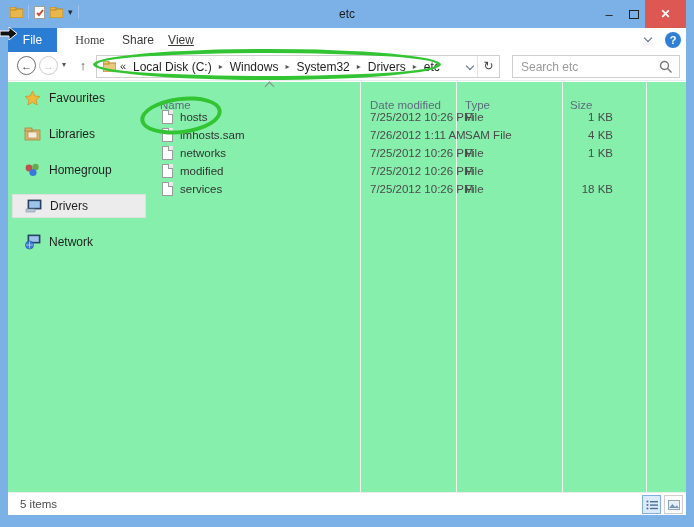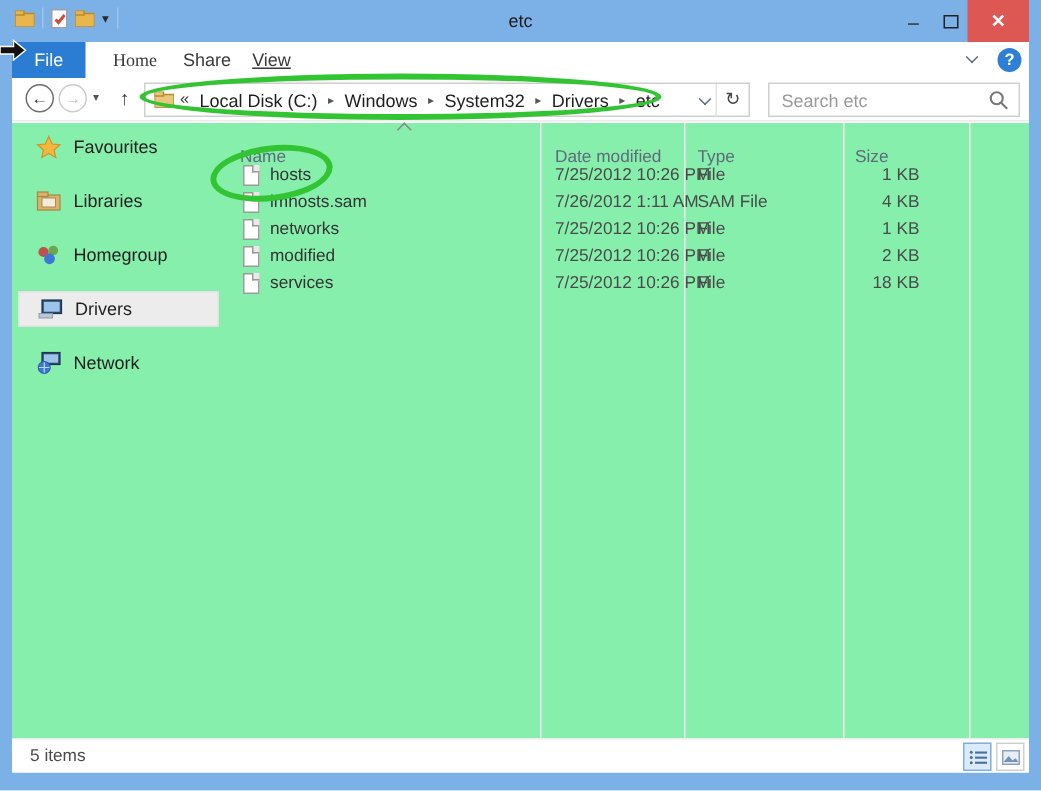--- a/index.html
+++ b/index.html
@@ -254,21 +254,20 @@
           <span class="cell c-name">networks</span>
           <span class="cell c-date">7/25/2012 10:26 PM</span>
           <span class="cell c-type">File</span>
           <span class="cell c-size">1 KB</span>
         </div>
         <div class="frow" style="top:80px">
           <span class="doc-icon"></span>
           <span class="cell c-name">modified</span>
           <span class="cell c-date">7/25/2012 10:26 PM</span>
           <span class="cell c-type">File</span>
-          <span class="cell c-size">2 KB</span>
         </div>
         <div class="frow" style="top:98px">
           <span class="doc-icon"></span>
           <span class="cell c-name">services</span>
           <span class="cell c-date">7/25/2012 10:26 PM</span>
           <span class="cell c-type">File</span>
           <span class="cell c-size">18 KB</span>
         </div>
       </div>
     </div>

